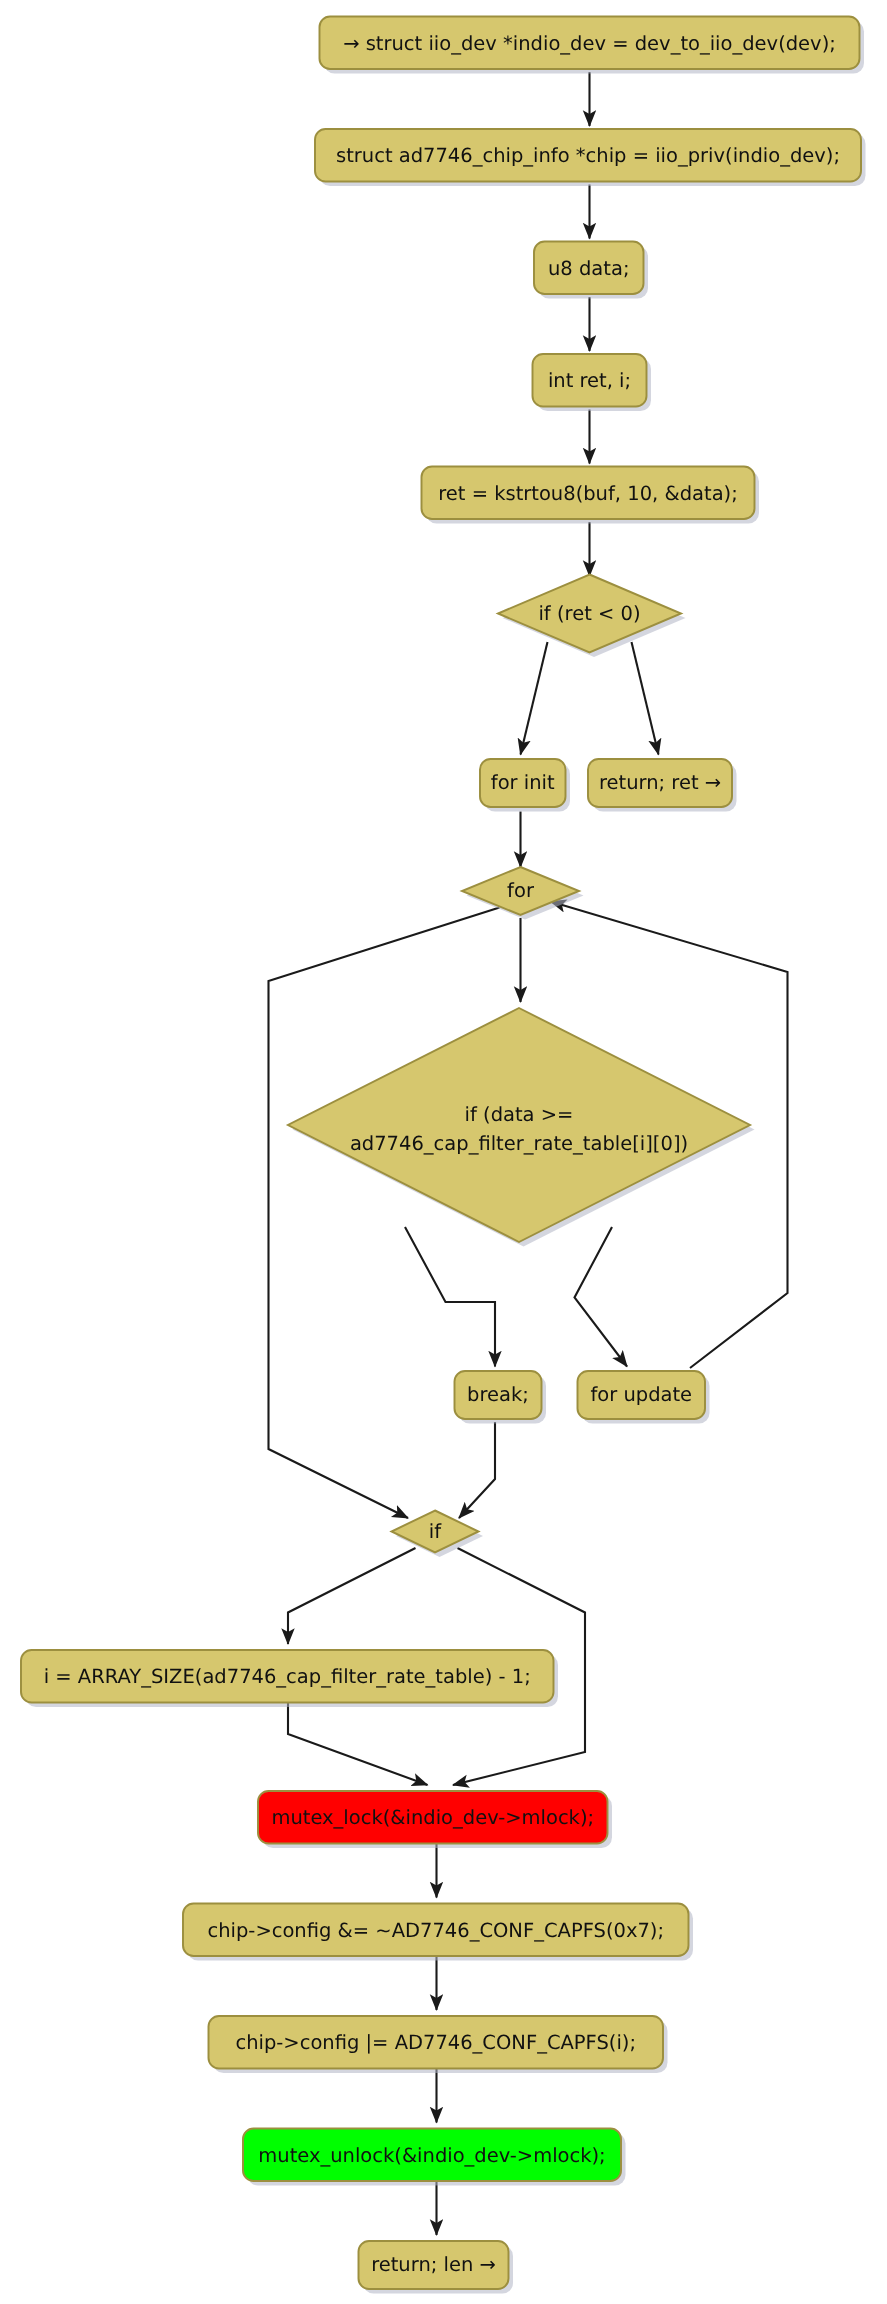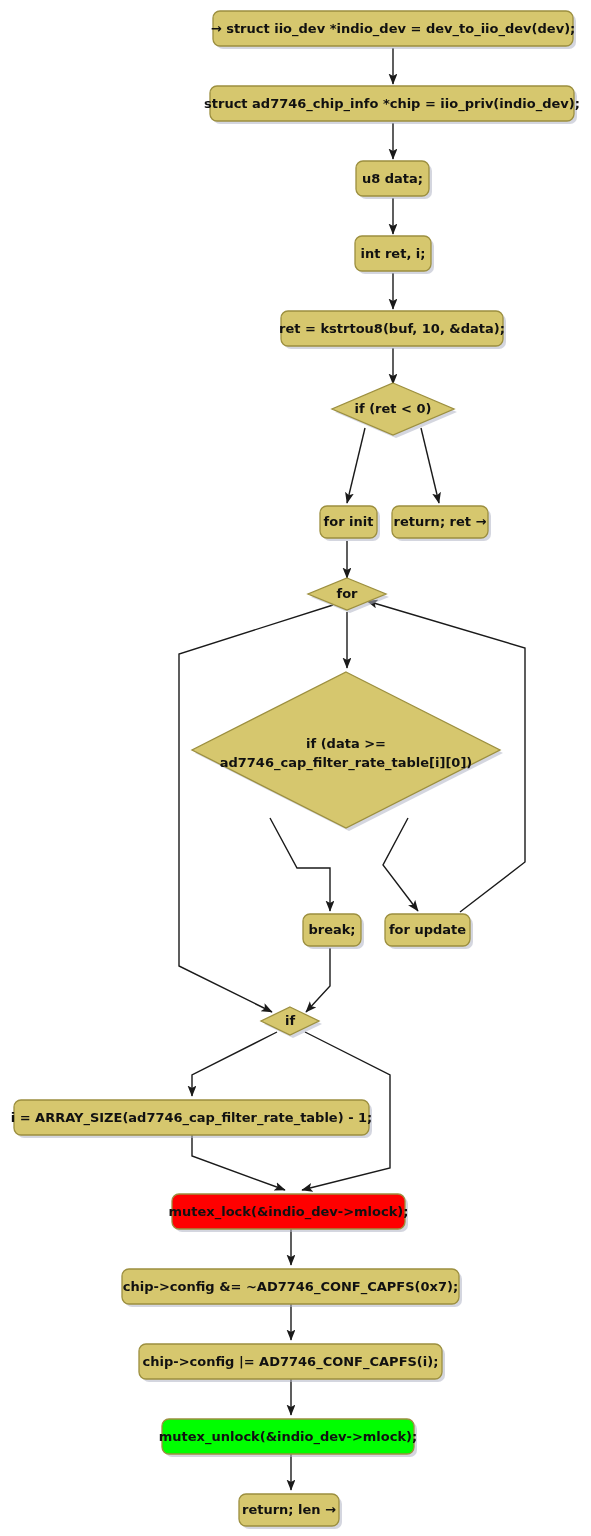--- a/index.html
+++ b/index.html
@@ -1,18 +1,18 @@
 <!DOCTYPE html>
 <html><head>
 <meta charset="utf-8">
 <style>
   html,body{margin:0;padding:0;background:#ffffff;}
   body{width:591px;height:1536px;overflow:hidden;
        font-family:"DejaVu Sans","Liberation Sans",sans-serif;}
-  #chart{position:relative;width:591px;height:1536px;font-weight:bold;}
+  #chart{position:relative;width:591px;height:1536px;}
   svg{position:absolute;left:0;top:0;}
   .nodetext{font-family:"DejaVu Sans","Liberation Sans",sans-serif;
             font-size:13px;fill:#111111;dominant-baseline:middle;}
   .edge{stroke:#1a1a1a;stroke-width:1.4;fill:none;}
   .shadow{fill:#b0b4c4;opacity:.55;}
 </style>
 </head>
 <body>
 
 <div id="chart">

